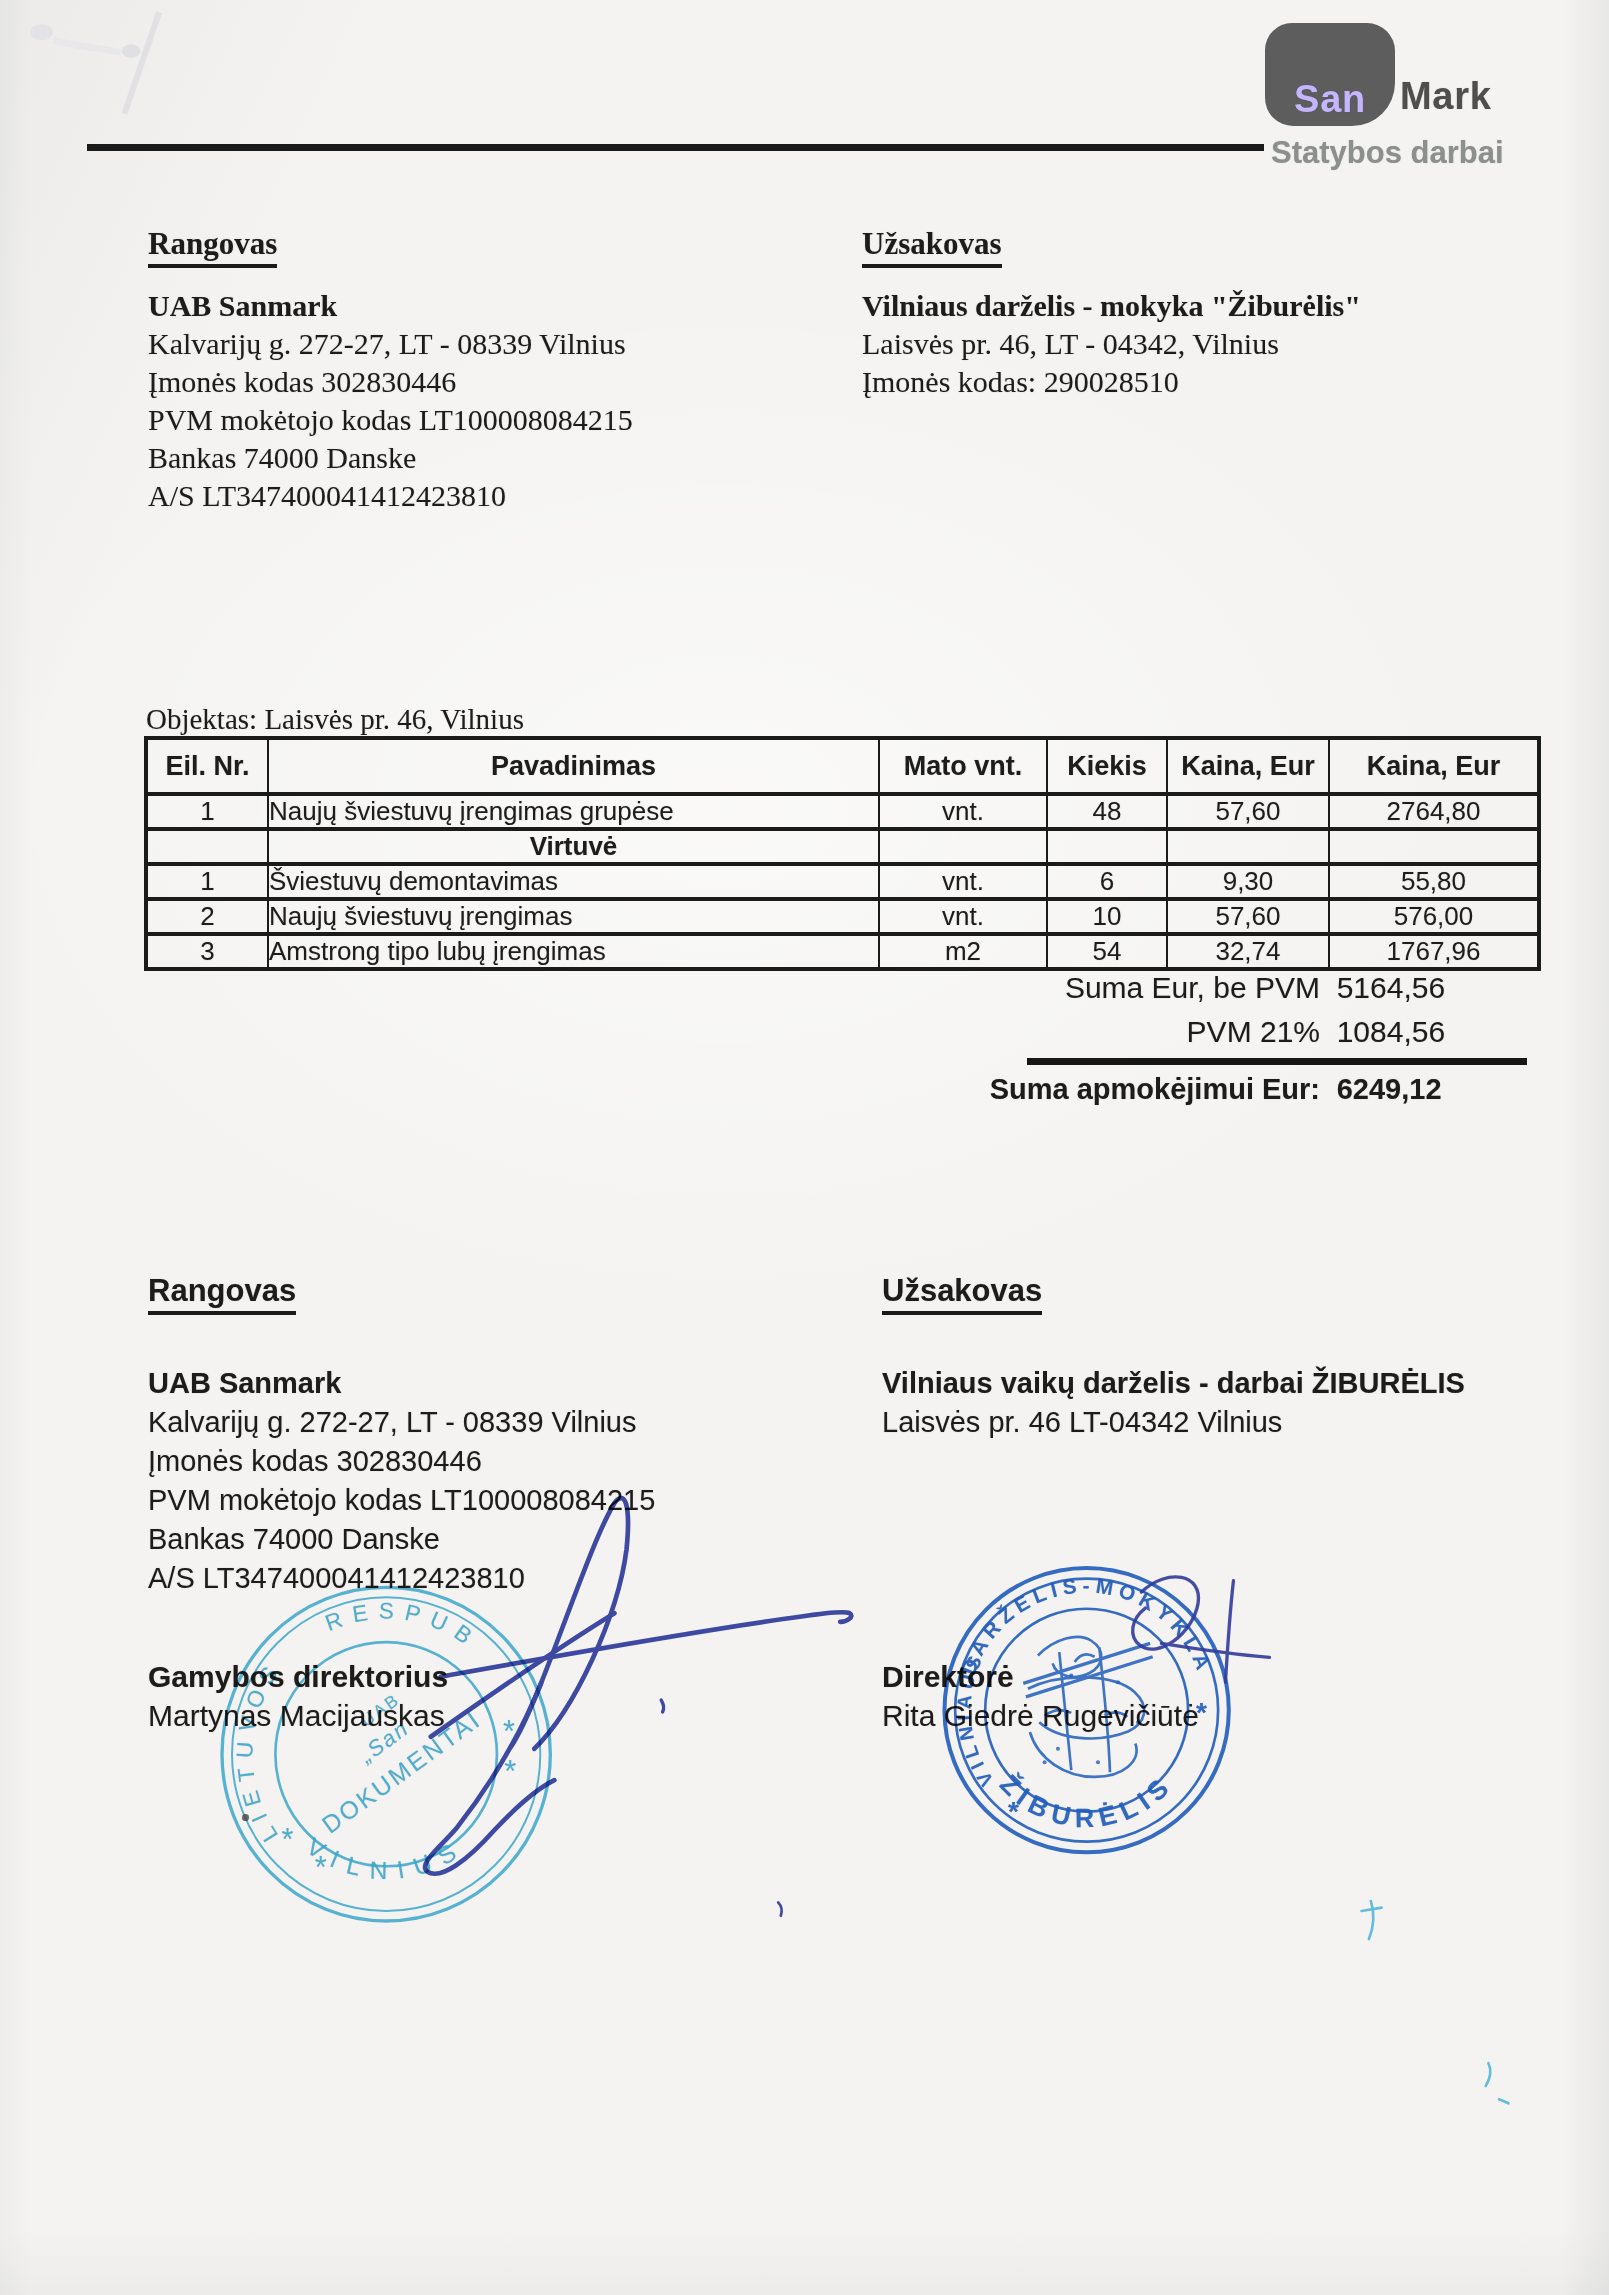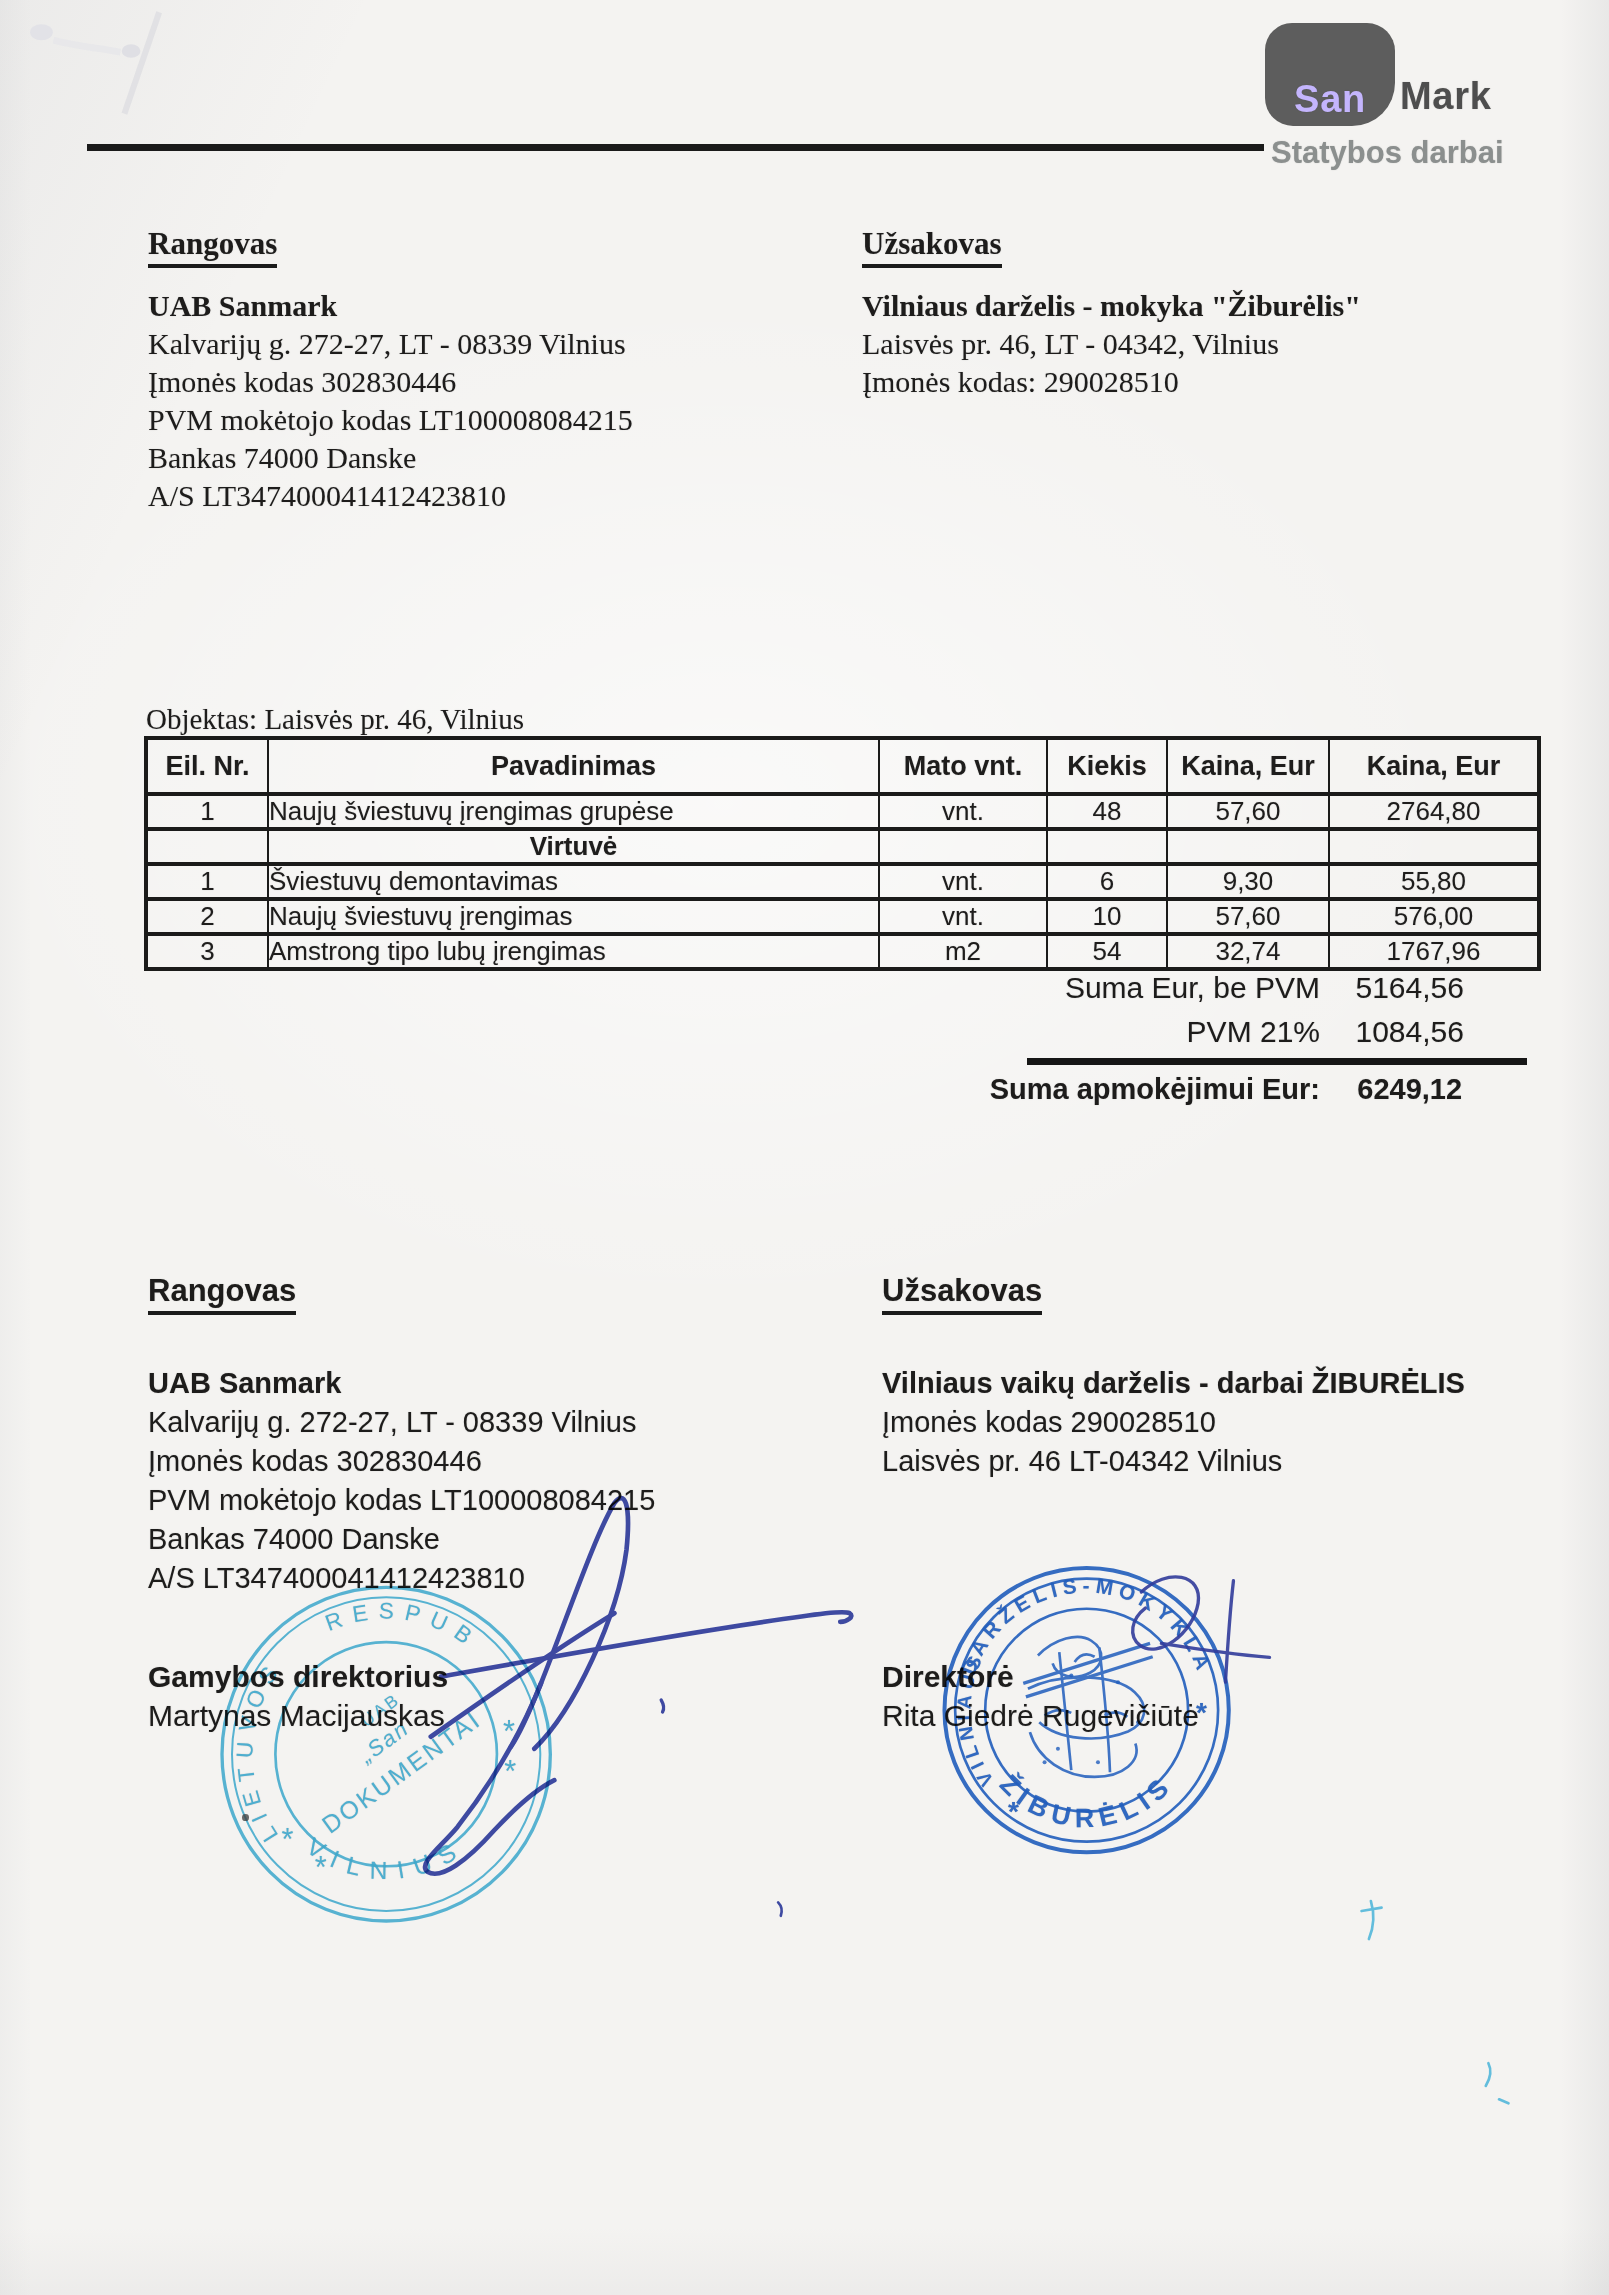--- a/index.html
+++ b/index.html
@@ -38,21 +38,21 @@
     padding:0;vertical-align:middle;font-size:26px;color:#1e1d1c;}
   table.works thead tr{height:56px;}
   table.works tbody tr{height:33px;}
   table.works th{font-weight:bold;font-size:27px;text-align:center;}
   td.c-nr,td.c-unit,td.c-qty,td.c-price,td.c-sum{text-align:center;}
   td.c-name{text-align:left;padding-left:9.4px;}
   tr.section-row td.c-name{text-align:center;font-weight:bold;padding-left:0;}
   
   .tot{font-family:"Liberation Sans","DejaVu Sans",sans-serif;font-size:30px;line-height:35px;}
   .tot-label{width:518px;text-align:right;}
-  .tot-value{width:146px;text-align:center;}
+  .tot-value{width:146px;text-align:left;}
   .tot-bold{font-weight:bold;font-size:29px;}
   .tot-divider{left:1027px;top:1058px;width:500px;height:6.7px;background:#161616;}
   
   .role{font:bold 30px/35px "Liberation Sans","DejaVu Sans",sans-serif;}
   .pname{font:30px/35px "Liberation Sans","DejaVu Sans",sans-serif;}
   
   svg.stamp,svg.ink{mix-blend-mode:multiply;}
   svg text{font-family:"Liberation Sans","DejaVu Sans",sans-serif;}
   .speck{position:absolute;}
 </style>
@@ -179,21 +179,20 @@
     <div class="b">UAB Sanmark</div>
     <div>Kalvarijų g. 272-27, LT - 08339 Vilnius</div>
     <div>Įmonės kodas 302830446</div>
     <div>PVM mokėtojo kodas LT100008084215</div>
     <div>Bankas 74000 Danske</div>
     <div>A/S LT347400041412423810</div>
   </div>
 
   <div class="abs blk2 sans" style="left:882px;top:1364px;">
     <div class="b">Vilniaus vaikų darželis - darbai ŽIBURĖLIS</div>
-    <div>Įmonės kodas 290028510</div>
     <div>Laisvės pr. 46 LT-04342 Vilnius</div>
   </div>
 
   <div class="abs role" style="left:148px;top:1659px;">Gamybos direktorius</div>
   <div class="abs pname" style="left:148px;top:1698px;">Martynas Macijauskas</div>
   <div class="abs role" style="left:882px;top:1659px;">Direktorė</div>
   <div class="abs pname" style="left:882px;top:1698px;">Rita Giedrė Rugevičiūtė</div>
 
   <svg class="abs stamp" style="left:217px;top:1582px;" width="341" height="347" viewBox="0 0 510 520" fill="none">
     <g stroke="#3fb0d8" opacity="0.85">

